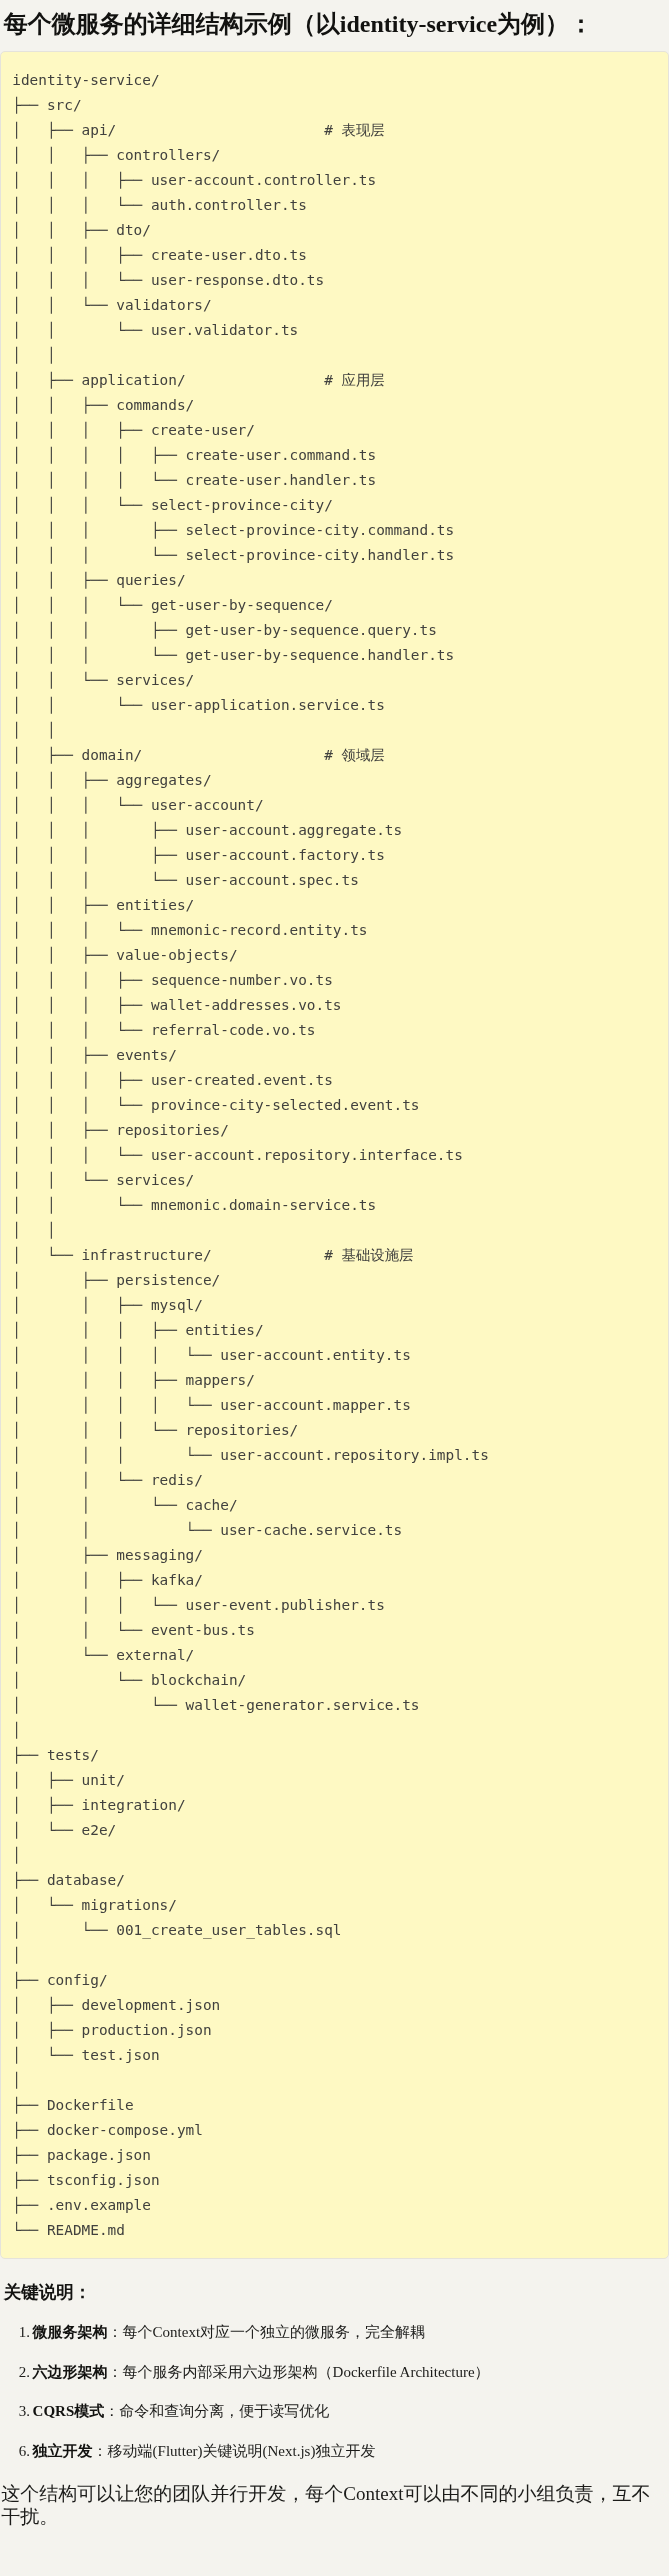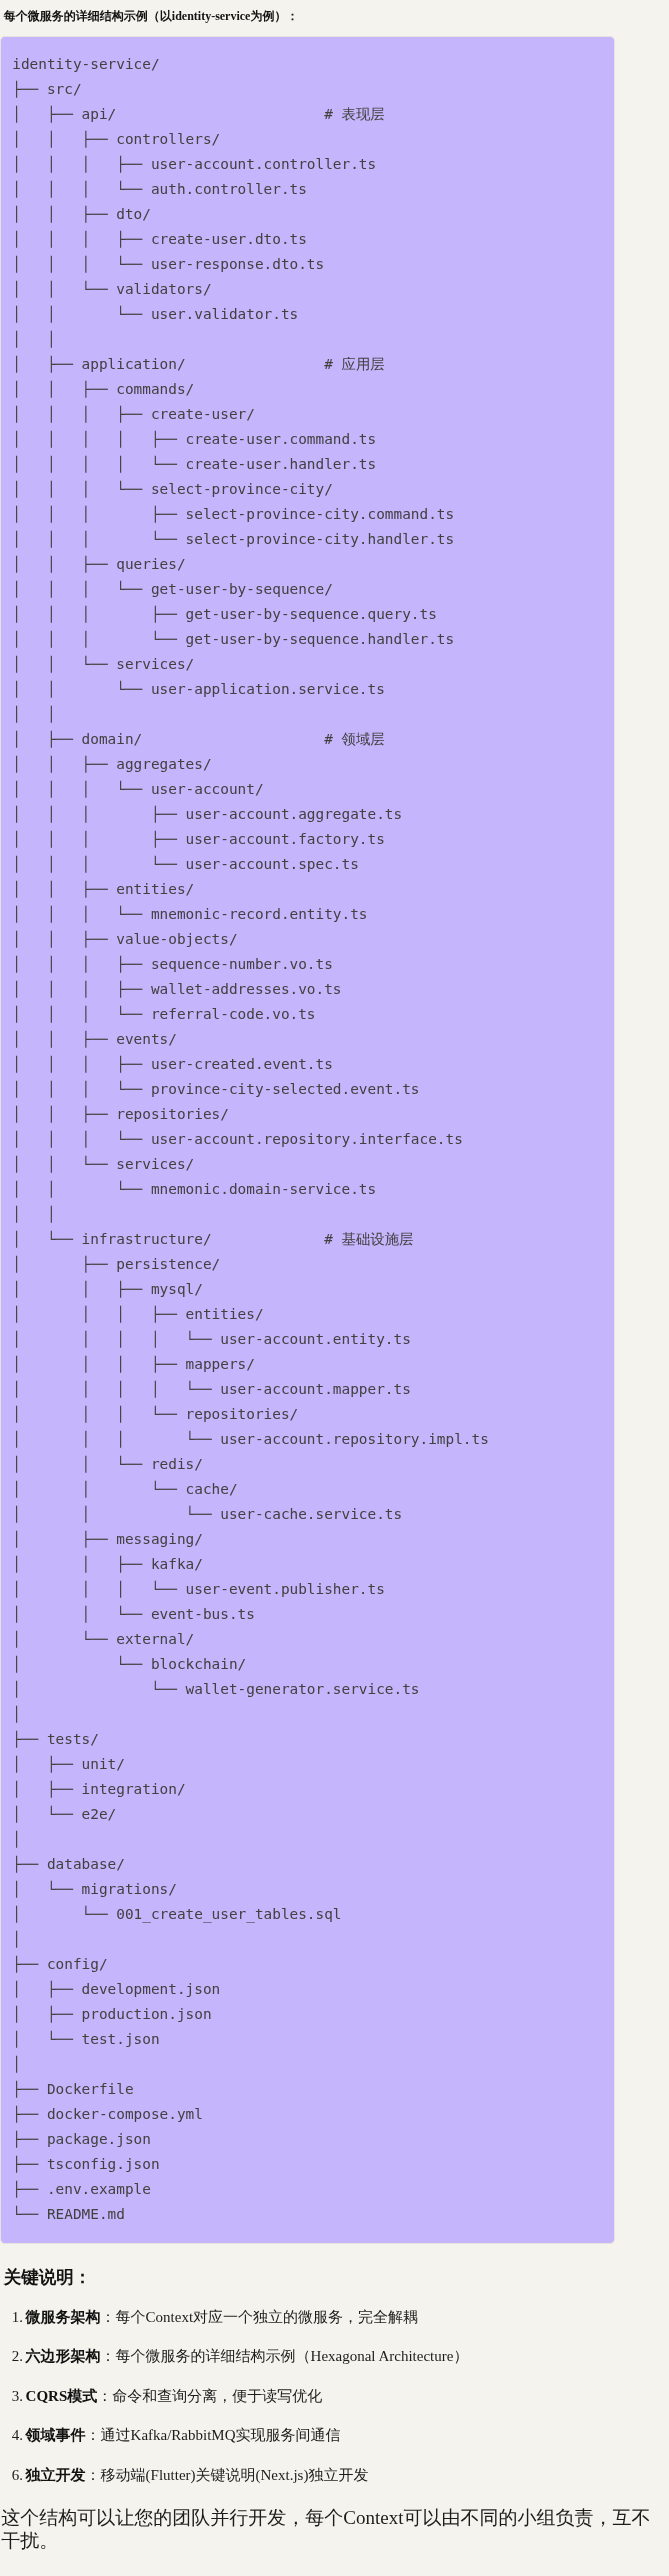--- a/index.html
+++ b/index.html
@@ -14,33 +14,33 @@
     color: #171715;
     box-sizing: border-box;
     overflow-x: hidden;
   }
   .page {
     width: 669px;
     padding: 7.5px 0 17.5px 0;
     box-sizing: border-box;
   }
   .doc-title {
-    font-size: 12px;
+    font-size: 24px;
     font-weight: 700;
     line-height: 1.3;
     margin: 1.3px 3.8px 11.3px 3.8px;
     color: #121210;
   }
   .code-block {
-    background: #c4b5fd;
+    background: #fef9c3;
     border: 0.6px solid #E5E3DB;
     border-radius: 5px;
     padding: 15.6px 11.3px;
     box-sizing: border-box;
-    width: 615px;
+    width: 669px;
   }
   .tree {
     margin: 0;
     font-family: "DejaVu Sans Mono", "Liberation Mono", monospace;
     font-size: 14.4px;
     line-height: 25px;
     color: #41413E;
     white-space: pre;
     tab-size: 4;
   }
@@ -51,21 +51,21 @@
     color: #121210;
     font-family: Liberation Serif, serif;
   }
   .notes-list {
     margin: 0 3.8px;
     padding: 0;
   }
   .note-item {
     font-size: 15px;
     line-height: 22.5px;
-    margin: 0 0 17px 8px;
+    margin: 0 0 17px 15px;
     color: #1C1C1A;
   }
   .note-item .num {
     margin-right: 2.5px;
   }
   .note-item .term {
     font-weight: 700;
     color: #121210;
   }
   .footer-para {
@@ -174,30 +174,27 @@
 
   <h3 class="notes-heading">关键说明：</h3>
 
   <div class="notes-list">
 
     <div class="note-item">
       <span class="num">1.</span><span class="term">微服务架构</span><span class="sep">：</span><span class="desc">每个Context对应一个独立的微服务，完全解耦</span>
     </div>
 
     <div class="note-item">
-      <span class="num">2.</span><span class="term">六边形架构</span><span class="sep">：</span><span class="desc">每个微服务的详细结构示例（Hexagonal Architecture）</span>
+      <span class="num">2.</span><span class="term">六边形架构</span><span class="sep">：</span><span class="desc">每个服务内部采用六边形架构（Dockerfile Architecture）</span>
     </div>
 
     <div class="note-item">
       <span class="num">3.</span><span class="term">CQRS模式</span><span class="sep">：</span><span class="desc">命令和查询分离，便于读写优化</span>
     </div>
 
-    <div class="note-item">
-      <span class="num">4.</span><span class="term">领域事件</span><span class="sep">：</span><span class="desc">通过Kafka/RabbitMQ实现服务间通信</span>
-    </div>
 
 
     <div class="note-item">
       <span class="num">6.</span><span class="term">独立开发</span><span class="sep">：</span><span class="desc">移动端(Flutter)关键说明(Next.js)独立开发</span>
     </div>
 
   </div>
 
   <p class="footer-para">这个结构可以让您的团队并行开发，每个Context可以由不同的小组负责，互不干扰。</p>
 

